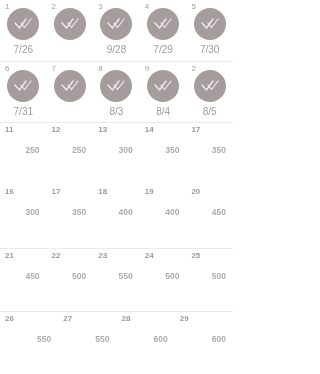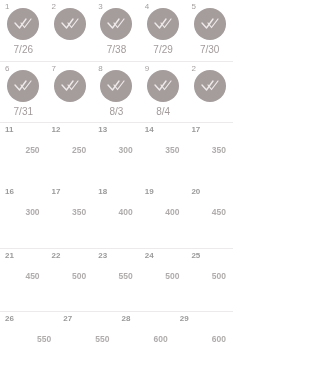--- a/index.html
+++ b/index.html
@@ -118,21 +118,21 @@
       </span>
     </div>
     <div class="cell avatar-cell">
       <span class="idx">3</span>
       <span class="avatar">
         <svg width="20" height="14" viewBox="0 0 20 14">
           <path d="M2 6 L6.5 11 L13 2" fill="none" stroke="#efeaea" stroke-width="1.4" stroke-linecap="round" stroke-linejoin="round"></path>
           <path d="M8 6 L11.5 10.5 L18 2" fill="none" stroke="#efeaea" stroke-width="1.2" stroke-linecap="round" stroke-linejoin="round"></path>
         </svg>
       </span>
-      <span class="datelabel">7/38</span>
+      <span class="datelabel">9/28</span>
     </div>
     <div class="cell avatar-cell">
       <span class="idx">4</span>
       <span class="avatar">
         <svg width="20" height="14" viewBox="0 0 20 14">
           <path d="M2 6 L6.5 11 L13 2" fill="none" stroke="#efeaea" stroke-width="1.4" stroke-linecap="round" stroke-linejoin="round"></path>
           <path d="M8 6 L11.5 10.5 L18 2" fill="none" stroke="#efeaea" stroke-width="1.2" stroke-linecap="round" stroke-linejoin="round"></path>
         </svg>
       </span>
       <span class="datelabel">7/29</span>
@@ -190,20 +190,21 @@
       <span class="datelabel">8/4</span>
     </div>
     <div class="cell avatar-cell">
       <span class="idx">2</span>
       <span class="avatar">
         <svg width="20" height="14" viewBox="0 0 20 14">
           <path d="M2 6 L6.5 11 L13 2" fill="none" stroke="#efeaea" stroke-width="1.4" stroke-linecap="round" stroke-linejoin="round"></path>
           <path d="M8 6 L11.5 10.5 L18 2" fill="none" stroke="#efeaea" stroke-width="1.2" stroke-linecap="round" stroke-linejoin="round"></path>
         </svg>
       </span>
+      <span class="datelabel">8/5</span>
     </div>
   </div>
 
   <div class="row value-row divided">
     <div class="cell">
       <span class="idx">11</span>
       <span class="value">250</span>
     </div>
     <div class="cell">
       <span class="idx">12</span>

